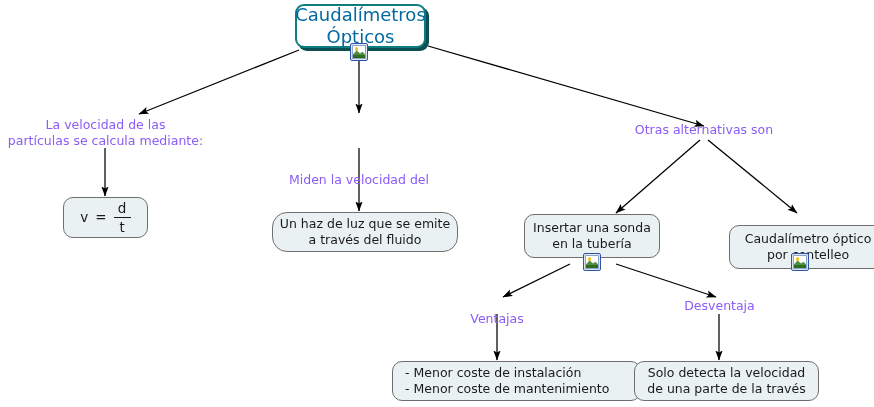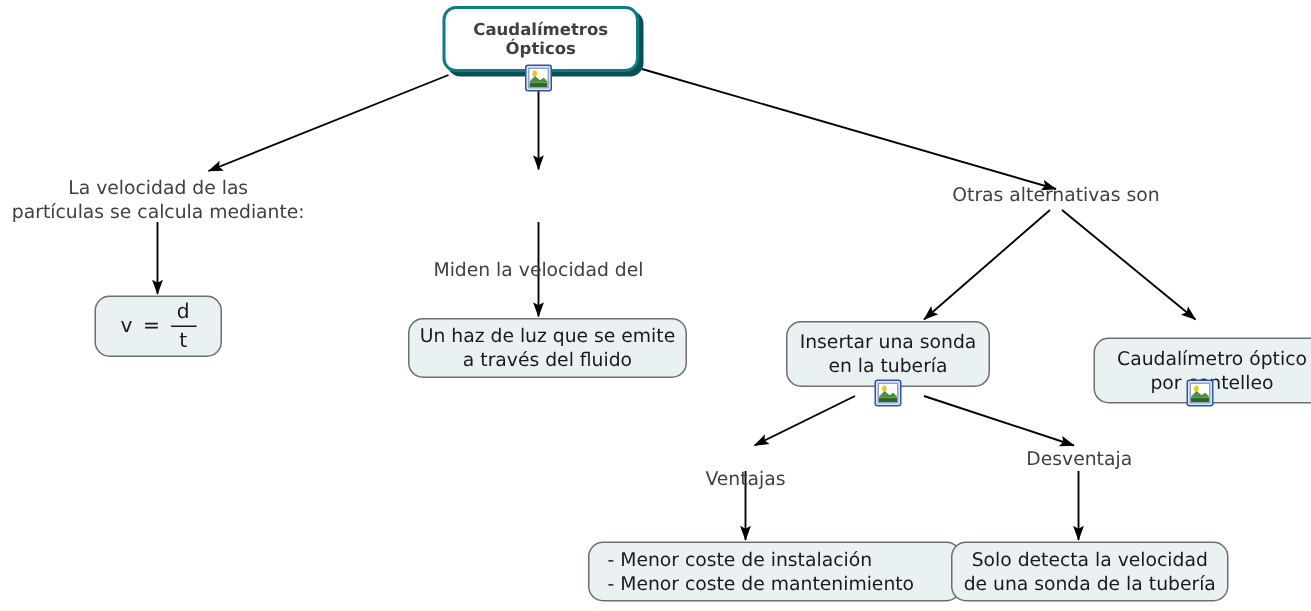--- a/index.html
+++ b/index.html
@@ -38,41 +38,41 @@
     font-size: 12.5px;
     line-height: 1.25;
     white-space: pre;
   }
   
   .node.root {
     background: #ffffff;
     border: 2px solid #0d7d82;
     border-radius: 9px;
     box-shadow: 3px 3px 0 0 #0b4f52;
-    color: #404040;
-    font-weight: bold;
-    font-size: 11px;
+    color: #0369a1;
+    font-weight: normal;
+    font-size: 18px;
     line-height: 1.2;
   }
   
   .node.box {
     background: #eaf1f3;
     border: 1.4px solid #6e6e6e;
     border-radius: 10px;
   }
   .node.box.leftalign {
     justify-content: flex-start;
     text-align: left;
     padding-left: 12px;
   }
   
   .node.label {
     background: transparent;
     border: none;
-    color: #404040;
+    color: #8b5cf6;
     font-size: 12.5px;
     align-items: center;
   }
   
   .pic-icon {
     position: absolute;
     width: 18px;
     height: 18px;
     box-sizing: border-box;
     border: 1.5px solid #2d54a8;
@@ -169,21 +169,21 @@
         <span class="bar"></span>
         <span class="den">t</span>
       </span>
     </span>
   </div>
 
   <div class="node label" style="left:259px; top:116px; width:200px; height:34px;margin-top:47px;">
     <span><span>Miden la velocidad del</span><br></span>
   </div>
 
-  <div class="node box" style="left:272px; top:212px; width:186px; height:40px;">
+  <div class="node box" style="left:272px; top:212px; width:186px; height:40px;border-radius:15px;">
     <span><span>Un haz de luz que se emite</span><br><span>a través del fluido</span></span>
   </div>
 
   <div class="node label" style="left:621px; top:121px; width:166px; height:18px;">
     <span>Otras alternativas son</span>
   </div>
 
   <div class="node box" style="left:524px; top:214px; width:136px; height:44px;">
     <span><span>Insertar una sonda</span><br><span>en la tubería</span></span>
   </div>
@@ -214,16 +214,16 @@
 
   <div class="node label" style="left:672px; top:297px; width:95px; height:18px;">
     <span>Desventaja</span>
   </div>
 
   <div class="node box leftalign" style="left:392px; top:361px; width:249px; height:40px;">
     <span><span>- Menor coste de instalación</span><br><span>- Menor coste de mantenimiento</span></span>
   </div>
 
   <div class="node box" style="left:634px; top:361px; width:185px; height:40px;justify-content:center;">
-    <span><span>Solo detecta la velocidad</span><br><span>de una sonda de la tubería</span></span>
+    <span><span>Solo detecta la velocidad</span><br><span>de una parte de la través</span></span>
   </div>
 
 </div>
 
 </body></html>

